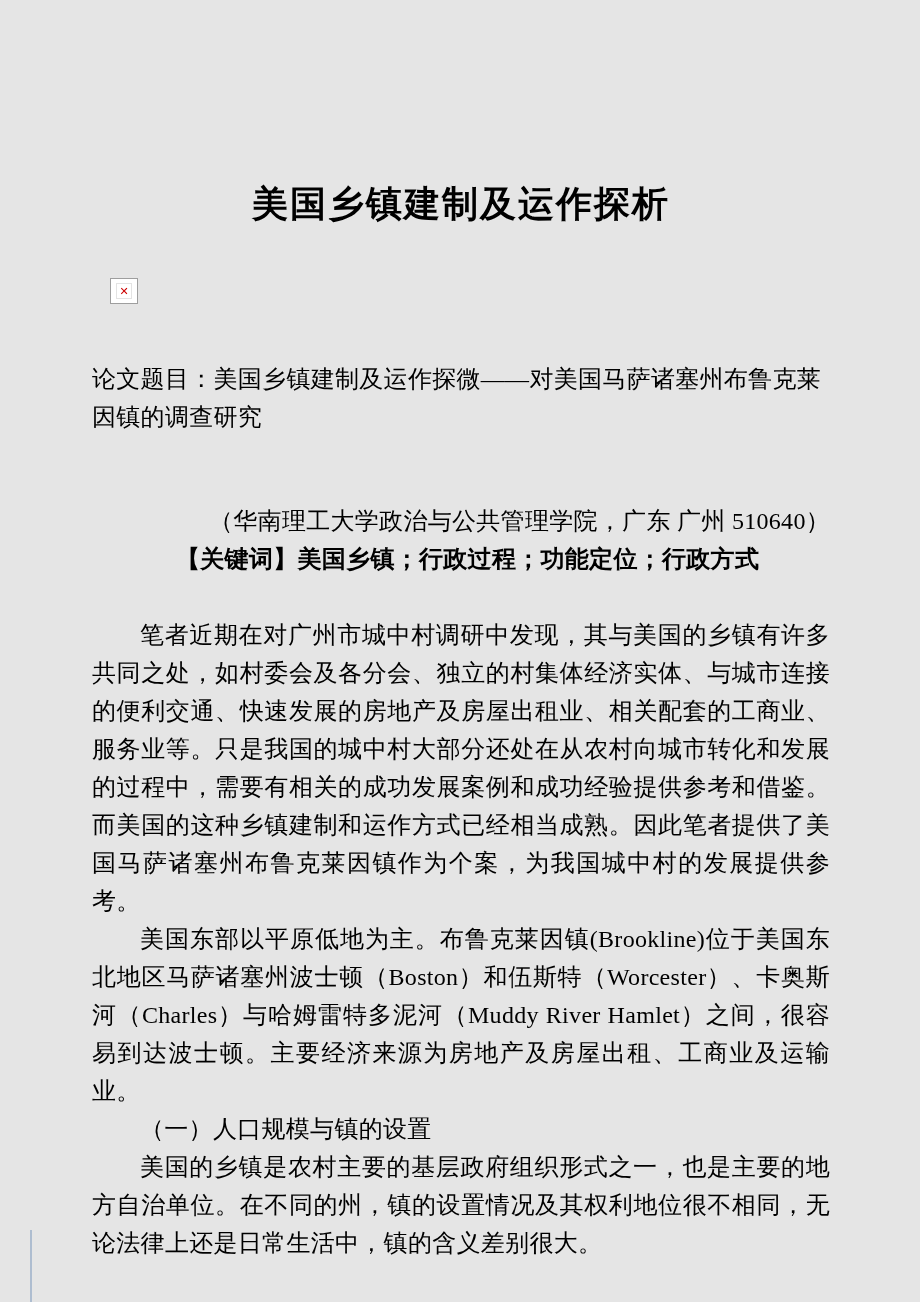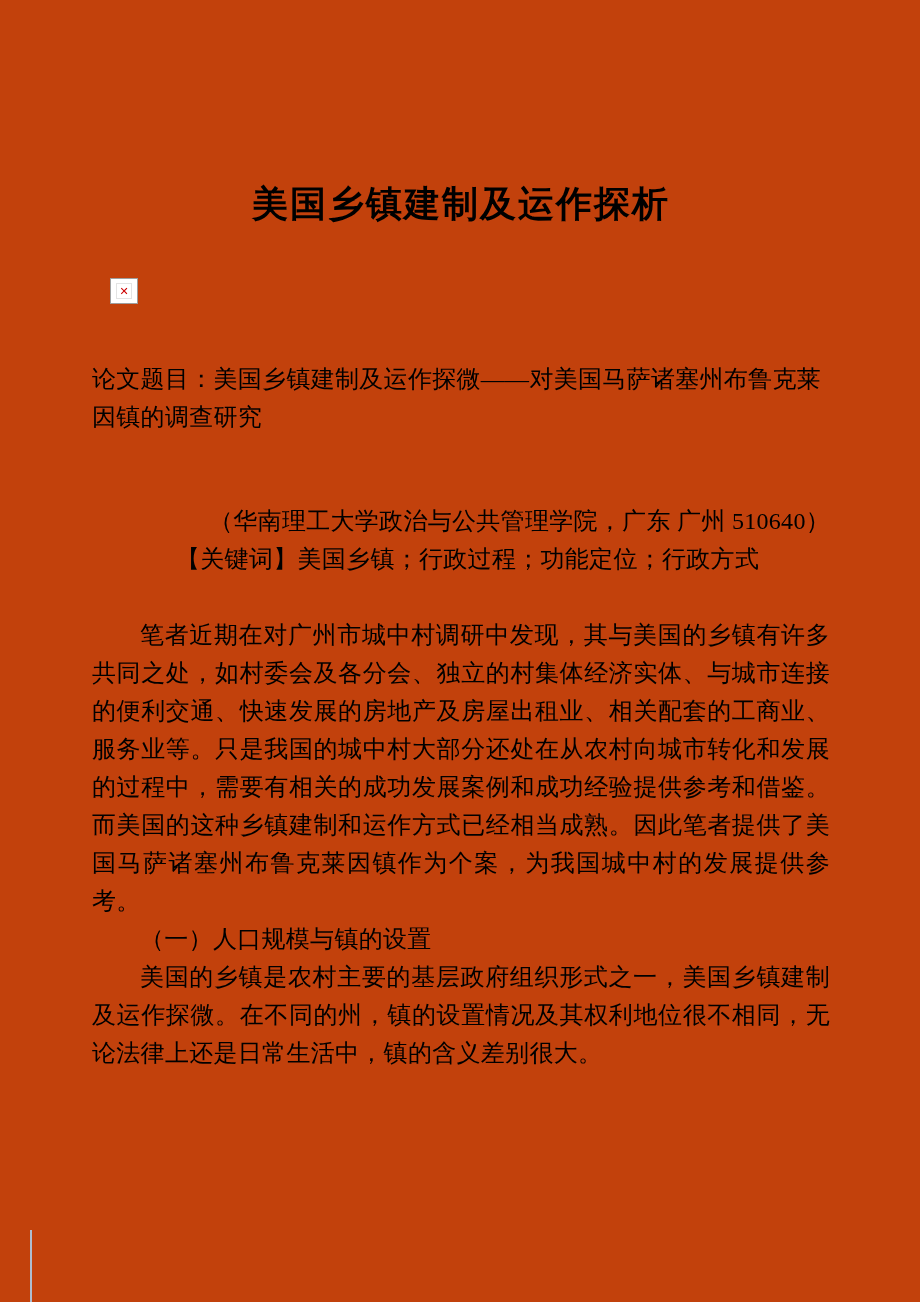--- a/index.html
+++ b/index.html
@@ -11,21 +11,21 @@
     width: 920px;
     height: 1302px;
     position: relative;
     overflow: hidden;
     font-family: "Liberation Serif", "DejaVu Serif", serif;
     color: #000000;
   }
   .page {
     width: 920px;
     height: 1302px;
-    background: #c2410c;
+    background: #e5e5e5;
     position: relative;
   }
   .content {
     padding: 0 90px 0 92px;
   }
   .title {
     margin: 0;
     padding-top: 178px;
     text-align: center;
     font-size: 36px;
@@ -72,21 +72,21 @@
   }
   .affil-line {
     margin-top: 66px;
     text-align: right;
   }
   .abstract-par {
     margin-top: 36px;
     text-indent: 4em;
   }
   .keywords-line {
-    font-weight: normal;
+    font-weight: bold;
     text-indent: 3.5em;
   }
   .par-gap {
     margin-top: 38px;
   }
   .indent-2 {
     text-indent: 2em;
   }
   .edge-line {
     position: absolute;
@@ -114,21 +114,22 @@
     <p class="txt meta-line">论文题目：美国乡镇建制及运作探微——对美国马萨诸塞州布鲁克莱因镇的调查研究</p>
 
     <p class="txt affil-line">（华南理工大学政治与公共管理学院，广东 广州 510640）</p>
 
 
     <p class="txt keywords-line">【关键词】美国乡镇；行政过程；功能定位；行政方式</p>
 
     <p class="txt par-gap indent-2">笔者近期在对广州市城中村调研中发现，其与美国的乡镇有许多共同之处，如村委会及各分会、独立的村集体经济实体、与城市连接的便利交通、快速发展的房地产及房屋出租业、相关配套的工商业、服务业等。只是我国的城中村大部分还处在从农村向城市转化和发展的过程中，需要有相关的成功发展案例和成功经验提供参考和借鉴。而美国的这种乡镇建制和运作方式已经相当成熟。因此笔者提供了美国马萨诸塞州布鲁克莱因镇作为个案，为我国城中村的发展提供参考。</p>
 
 
+    <p class="txt indent-2">美国东部以平原低地为主。布鲁克莱因镇(Brookline)位于美国东北地区马萨诸塞州波士顿（Boston）和伍斯特（Worcester）、卡奥斯河（Charles）与哈姆雷特多泥河（Muddy River Hamlet）之间，很容易到达波士顿。主要经济来源为房地产及房屋出租、工商业及运输业。</p>
 
     <p class="txt indent-2">（一）人口规模与镇的设置</p>
 
-    <p class="txt indent-2">美国的乡镇是农村主要的基层政府组织形式之一，美国乡镇建制及运作探微。在不同的州，镇的设置情况及其权利地位很不相同，无论法律上还是日常生活中，镇的含义差别很大。</p>
+    <p class="txt indent-2">美国的乡镇是农村主要的基层政府组织形式之一，也是主要的地方自治单位。在不同的州，镇的设置情况及其权利地位很不相同，无论法律上还是日常生活中，镇的含义差别很大。</p>
 
   </div>
 
   <div class="edge-line"></div>
 </div>
 
 </body></html>

